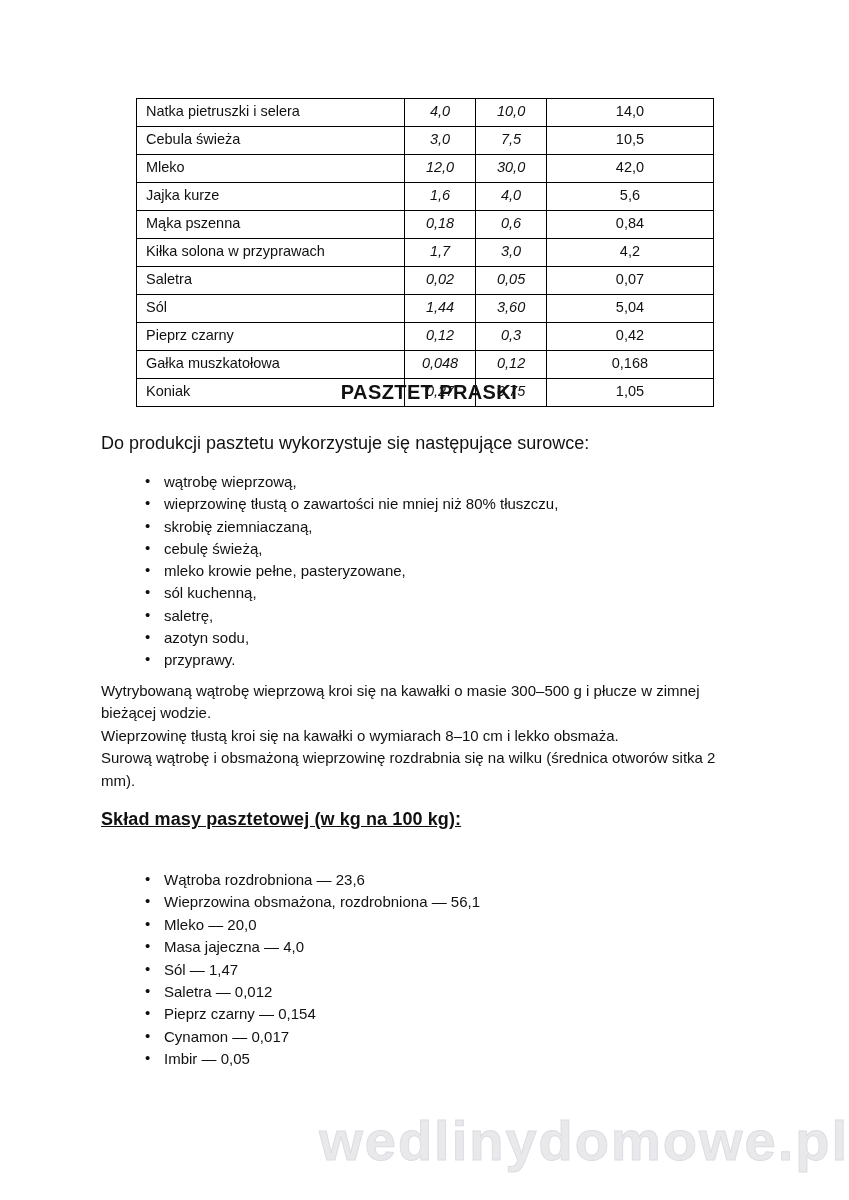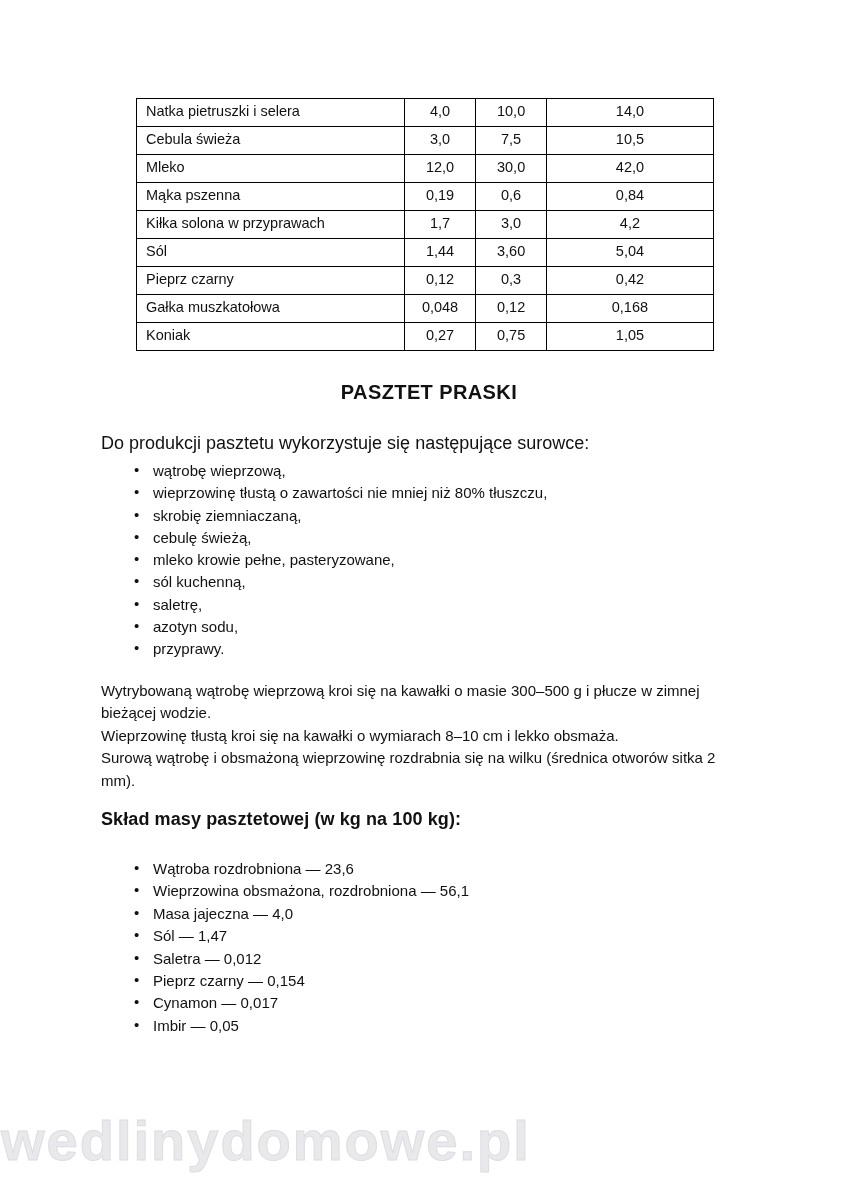--- a/index.html
+++ b/index.html
@@ -41,20 +41,21 @@
     vertical-align: middle;
   }
   table.ingredients td.name {
     width: 276px;
     text-align: left;
     padding-left: 9px;
   }
   table.ingredients td.num {
     width: 62px;
     text-align: center;
+    font-style: italic;
   }
   table.ingredients td.total {
     width: 172px;
     text-align: center;
   }
 
   
   .doc-title {
     position: absolute;
     left: 9px;
@@ -68,21 +69,21 @@
 
   .intro {
     position: absolute;
     left: 101px;
     top: 433px;
     width: 650px;
     font-size: 18px;
   }
 
   ul.bullets {
-    margin: 4px;
+    margin: 15px;
     padding: 0 0 0 48px;
     list-style: none;
   }
   ul.bullets li {
     position: relative;
     font-size: 15px;
     line-height: 22.3px;
     padding-left: 0;
   }
   ul.bullets li::before {
@@ -112,39 +113,40 @@
     margin: 0;
   }
 
   .section-title {
     position: absolute;
     left: 101px;
     top: 809px;
     font-size: 18px;
     font-weight: bold;
     letter-spacing: 0.1px;
+    text-decoration: underline;
   }
 
   .comp-list {
     position: absolute;
     left: 101px;
     top: 854px;
     width: 660px;
   }
   .comp-list ul.bullets li {
     line-height: 22.4px;
   }
 
   
   .watermark {
     position: absolute;
     left: 1px;
     right: 0;
     top: 1108px;
-    text-align: left;
+    text-align: right;
     font-size: 56px;
     font-weight: bold;
     letter-spacing: 2px;
     color: #e9e9ec;
     white-space: nowrap;
     -webkit-text-stroke: 1px #dcdce2;
     user-select: none;
   }
 </style>
 </head>
@@ -167,30 +169,42 @@
           <td class="num">7,5</td>
           <td class="total">10,5</td>
         </tr>
         <tr>
           <td class="name">Mleko</td>
           <td class="num">12,0</td>
           <td class="num">30,0</td>
           <td class="total">42,0</td>
         </tr>
         <tr>
+          <td class="name">Jajka kurze</td>
+          <td class="num">1,6</td>
+          <td class="num">4,0</td>
+          <td class="total">5,6</td>
+        </tr>
+        <tr>
           <td class="name">Mąka pszenna</td>
-          <td class="num">0,19</td>
+          <td class="num">0,18</td>
           <td class="num">0,6</td>
           <td class="total">0,84</td>
         </tr>
         <tr>
           <td class="name">Kiłka solona w przyprawach</td>
           <td class="num">1,7</td>
           <td class="num">3,0</td>
           <td class="total">4,2</td>
+        </tr>
+        <tr>
+          <td class="name">Saletra</td>
+          <td class="num">0,02</td>
+          <td class="num">0,05</td>
+          <td class="total">0,07</td>
         </tr>
         <tr>
           <td class="name">Sól</td>
           <td class="num">1,44</td>
           <td class="num">3,60</td>
           <td class="total">5,04</td>
         </tr>
         <tr>
           <td class="name">Pieprz czarny</td>
           <td class="num">0,12</td>
@@ -236,20 +250,21 @@
     <p>Wieprzowinę tłustą kroi się na kawałki o wymiarach 8–10 cm i lekko obsmaża.</p>
     <p>Surową wątrobę i obsmażoną wieprzowinę rozdrabnia się na wilku (średnica otworów sitka 2 mm).</p>
   </div>
 
   <div class="section-title">Skład masy pasztetowej (w kg na 100 kg):</div>
 
   <div class="comp-list">
     <ul class="bullets">
       <li>Wątroba rozdrobniona — 23,6</li>
       <li>Wieprzowina obsmażona, rozdrobniona — 56,1</li>
+      <li>Mleko — 20,0</li>
       <li>Masa jajeczna — 4,0</li>
       <li>Sól — 1,47</li>
       <li>Saletra — 0,012</li>
       <li>Pieprz czarny — 0,154</li>
       <li>Cynamon — 0,017</li>
       <li>Imbir — 0,05</li>
     </ul>
   </div>
 
   <div class="watermark">wedlinydomowe.pl</div>

